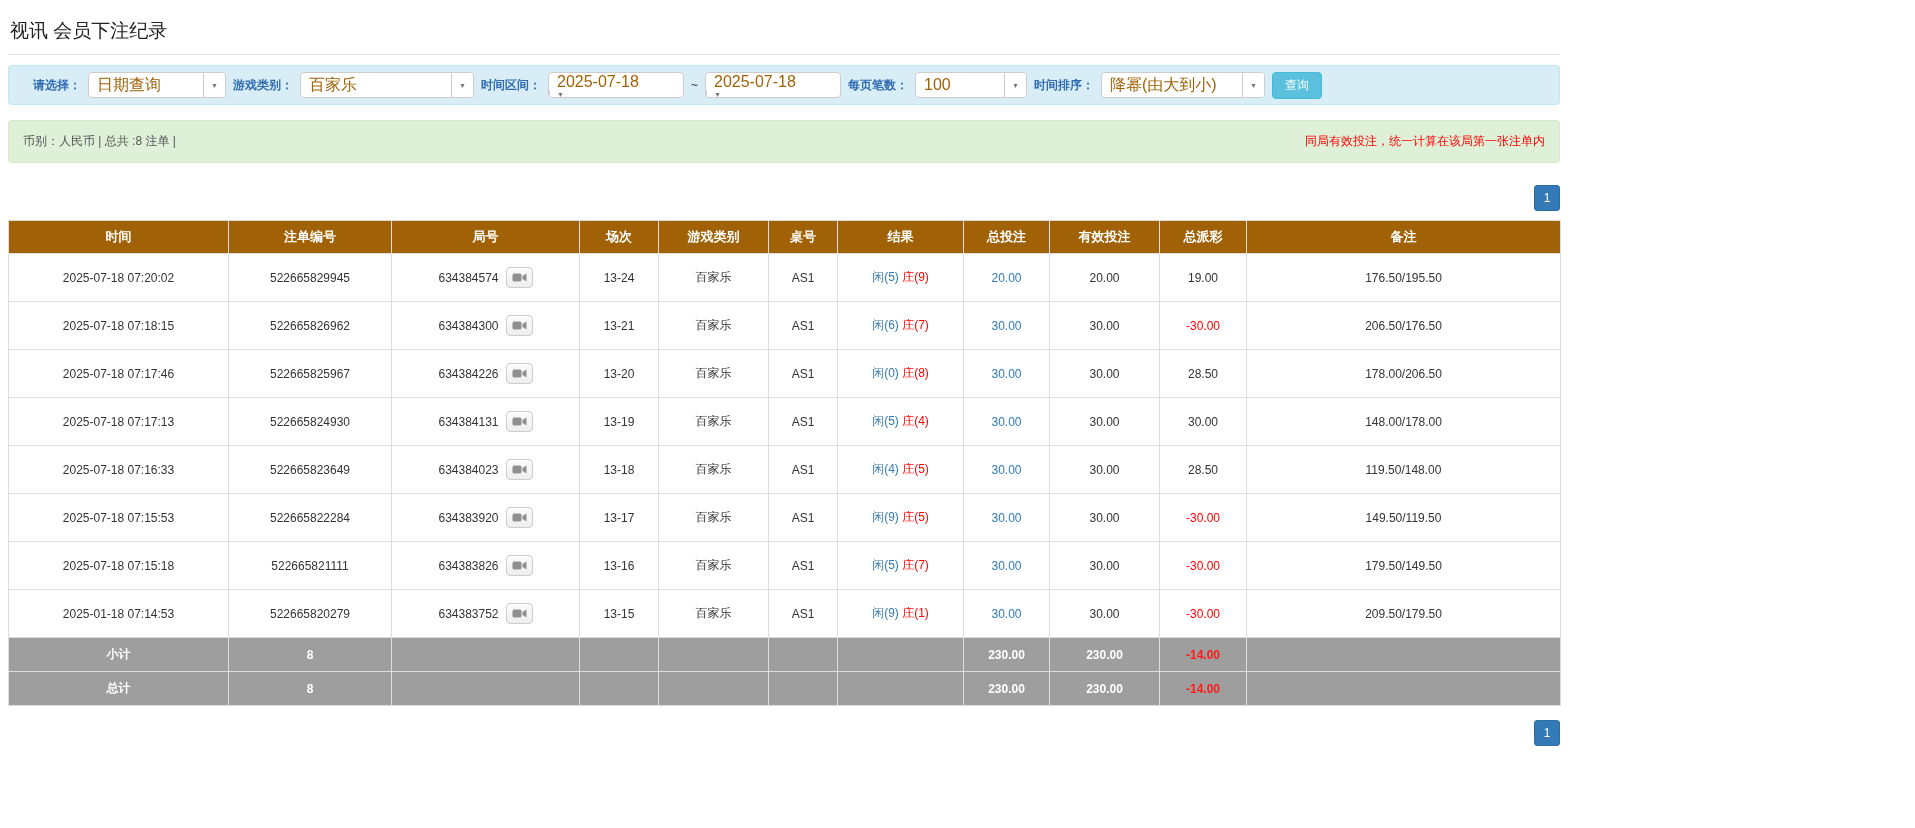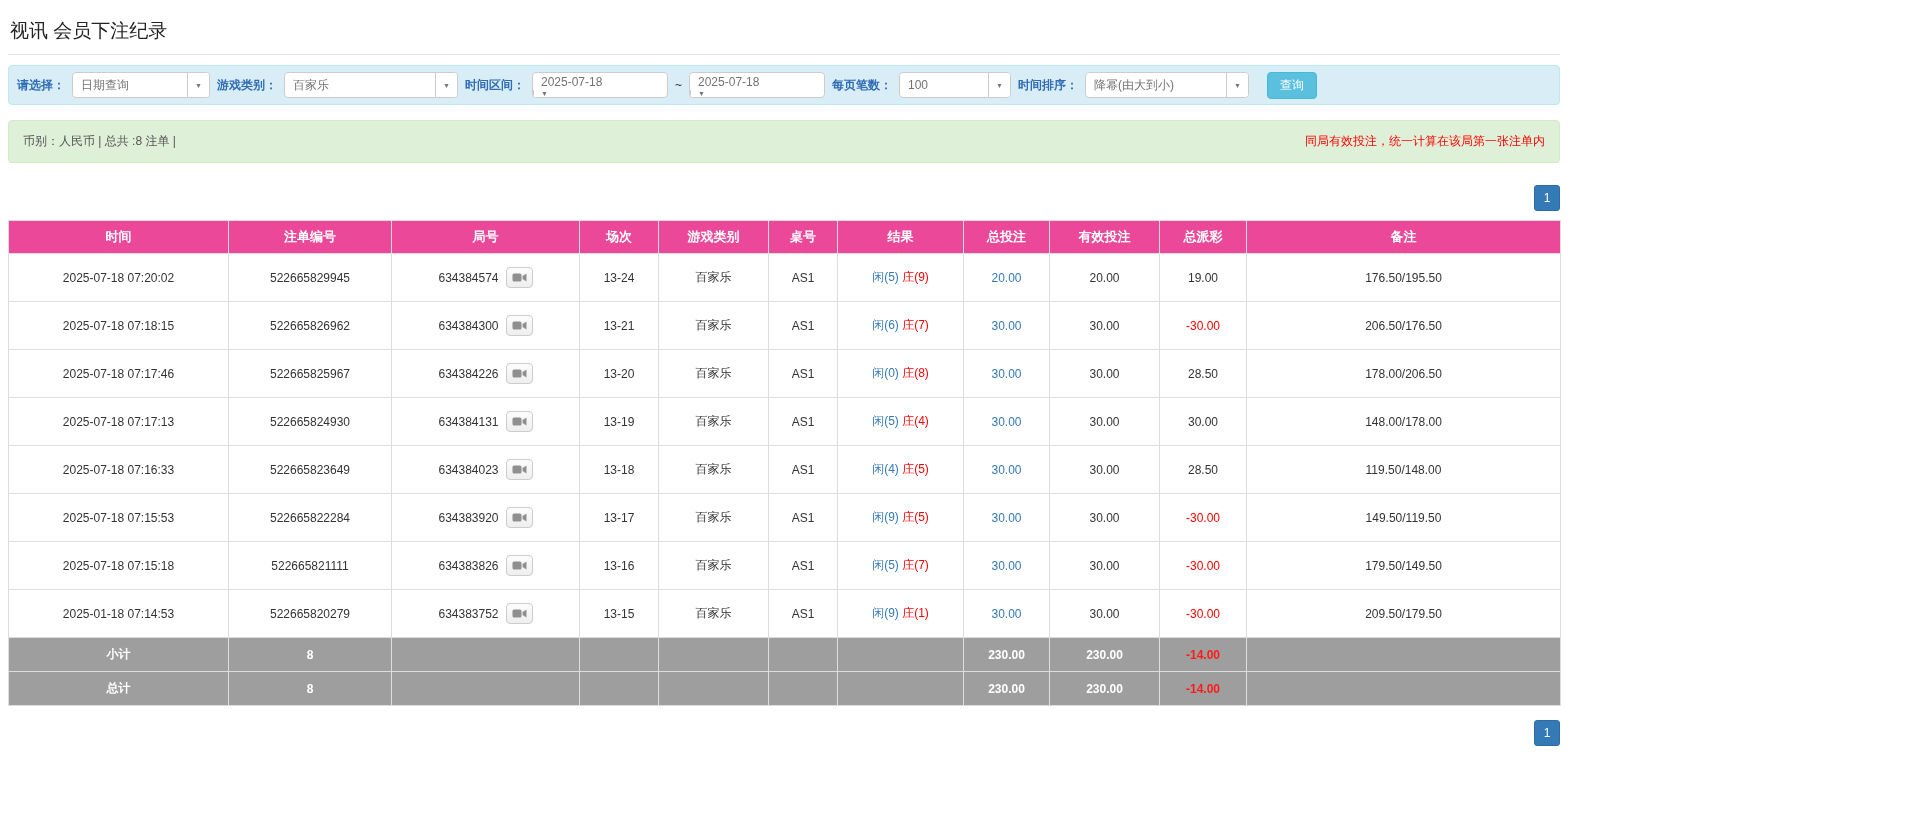--- a/index.html
+++ b/index.html
@@ -17,41 +17,41 @@
     padding: 6px 0 10px 2px;
     margin-top: 12px;
   }
   .title-divider { border: none; border-top: 1px solid #e5e5e5; margin-bottom: 10px; }
 
   
   .filter-bar {
     background: #d9edf7;
     border: 1px solid #bce8f1;
     border-radius: 4px;
-    padding: 6px 8px;
+    padding: 6px 24px;
     display: flex;
     align-items: center;
     gap: 7px;
     height: 40px;
   }
   .flabel { color: #2f6cb3; font-weight: bold; font-size: 12px; white-space: nowrap; }
   .combo {
     display: flex;
     align-items: stretch;
     background: #fff;
     border: 1px solid #ccc;
     border-radius: 4px;
     height: 26px;
     overflow: hidden;
     cursor: pointer;
   }
   .combo-text {
     padding: 0 8px;
-    font-size: 12px;
-    color: #737373;
+    font-size: 16px;
+    color: #a16207;
     display: flex;
     align-items: center;
     flex: 1;
     white-space: nowrap;
   }
   .combo-caret {
     width: 22px;
     border-left: 1px solid #ccc;
     display: flex;
     align-items: center;
@@ -69,21 +69,20 @@
   .query-btn {
     height: 27px;
     padding: 0 12px;
     background: #5bc0de;
     border: 1px solid #46b8da;
     border-radius: 4px;
     color: #fff;
     font-size: 12px;
     cursor: pointer;
     font-family: inherit;
-    margin-left: 11px;
   }
 
   
   .summary-bar {
     margin-top: 15px;
     background: #dff0d8;
     border: 1px solid #d6e9c6;
     border-radius: 4px;
     padding: 12px 14px;
     display: flex;
@@ -109,21 +108,21 @@
     font-family: inherit;
   }
 
   
   table {
     width: 100%;
     border-collapse: collapse;
     table-layout: fixed;
   }
   thead th {
-    background: #ec4899;
+    background: #a16207;
     color: #fff;
     font-size: 13px;
     font-weight: bold;
     padding: 7px 4px;
     border: 1px solid #ddd;
     text-align: center;
   }
   tbody td {
     border: 1px solid #ddd;
     padding: 13px 4px;

